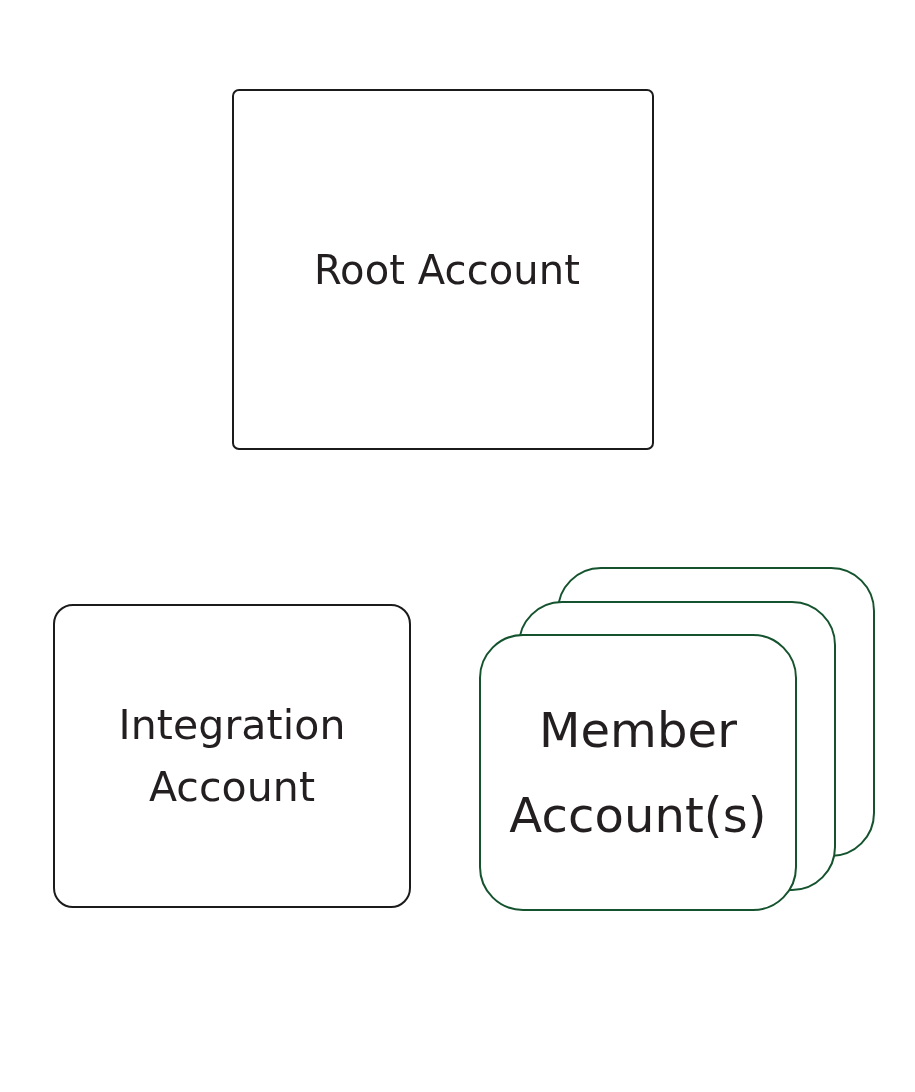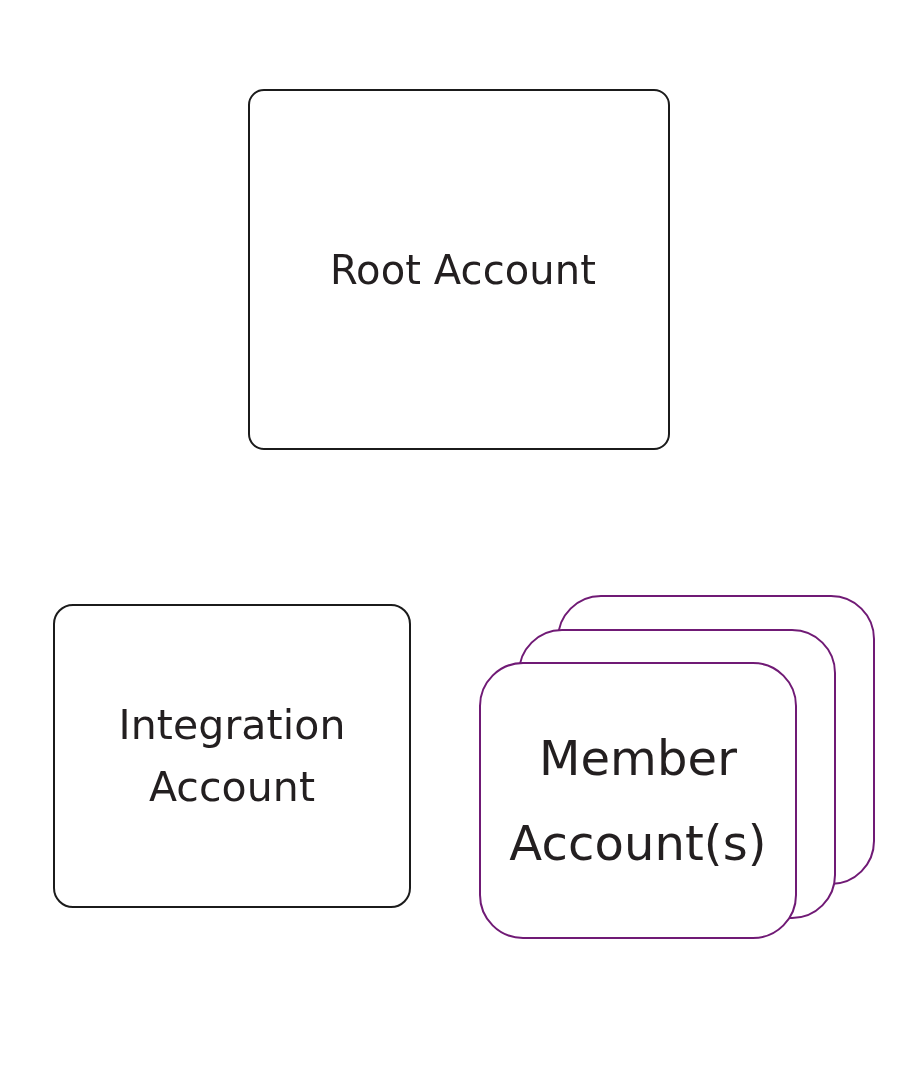--- a/index.html
+++ b/index.html
@@ -33,25 +33,25 @@
   .node-label {
     color: #231f20;
     font-weight: 400;
     letter-spacing: 0.1px;
     white-space: pre-line;
     padding: 0 10px;
   }
 
   
   #root-account {
-    left: 248px;
+    left: 232px;
     top: 89px;
     width: 422px;
     height: 361px;
-    border-radius: 16px;
+    border-radius: 7px;
     padding-left: 8px;
   }
   #root-account .node-label {
     font-size: 40px;
     line-height: 50px;
   }
 
   
   #integration-account {
     left: 53px;
@@ -72,23 +72,22 @@
     top: 567px;
     width: 396px;
     height: 345px;
   }
   .stack-card {
     position: absolute;
     box-sizing: border-box;
     width: 318px;
     height: 277px;
     background: #ffffff;
-    border: 2px solid #701a75;
+    border: 2px solid #14532d;
     border-radius: 44px;
-    margin-top: 28px;
   }
   .stack-card-back {
     left: 78px;
     top: 0px;
     height: 290px;
   }
   .stack-card-middle {
     left: 39px;
     top: 34px;
     height: 290px;

